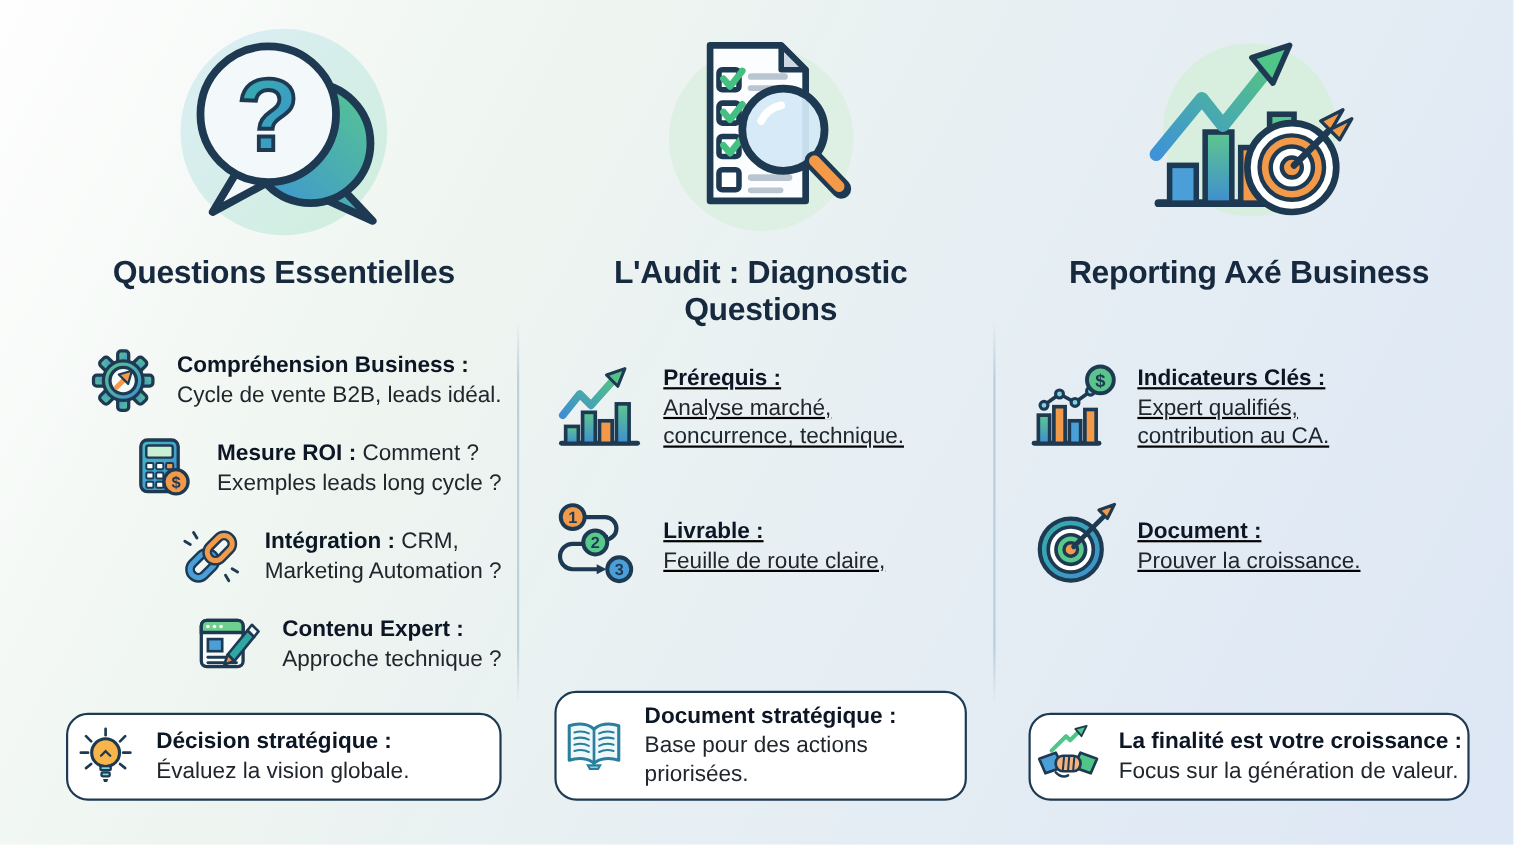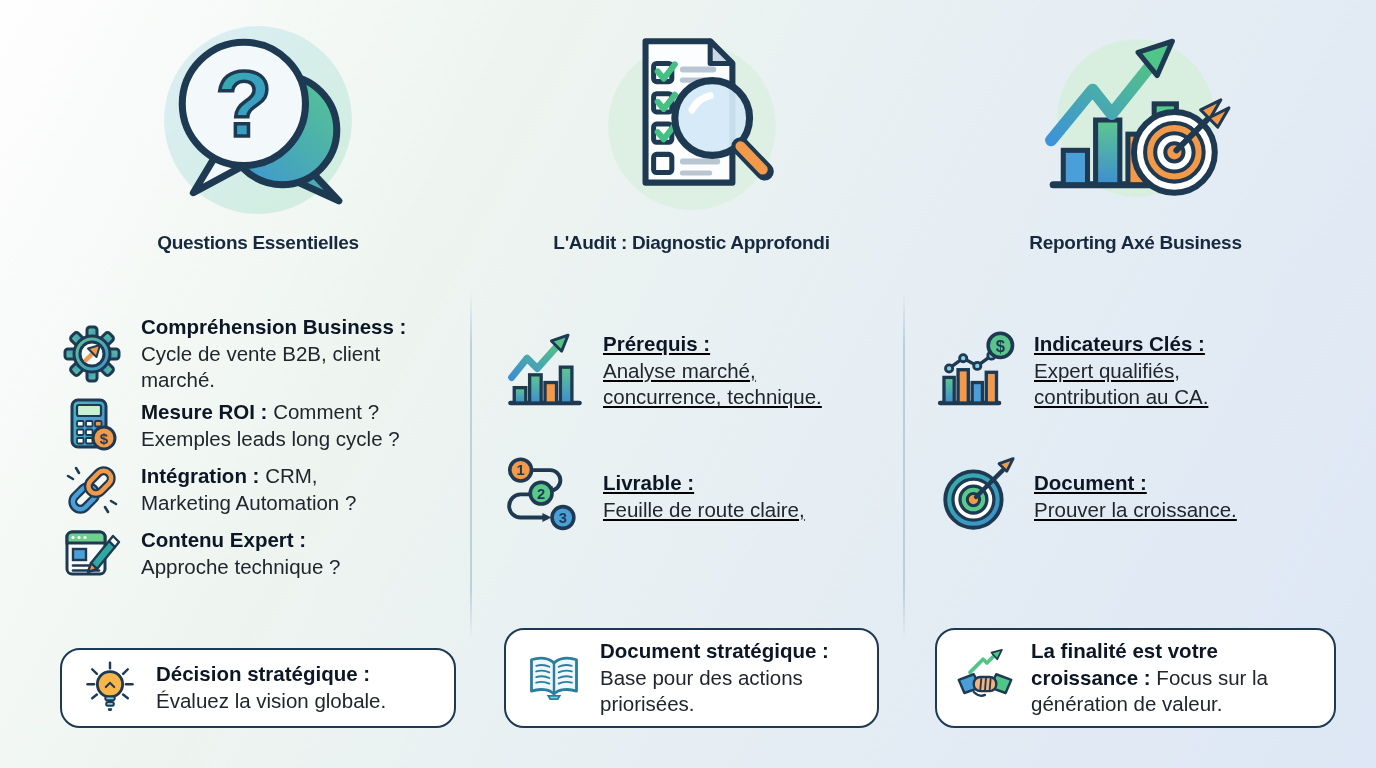--- a/index.html
+++ b/index.html
@@ -16,36 +16,36 @@
   }
   .divider{position:absolute; top:292px; height:348px; width:2px;
     background:linear-gradient(to bottom, rgba(150,180,205,0), rgba(150,180,205,.55) 15%, rgba(150,180,205,.55) 85%, rgba(150,180,205,0));}
   .divider.d1{left:470px;} .divider.d2{left:903px;}
   .col{display:flex; flex-direction:column; box-sizing:border-box; padding-bottom:40px;}
   .col1{flex:0 0 472px; padding-left:60px; padding-right:16px;}
   .col2{flex:0 0 433px; padding-left:32px; padding-right:26px;}
   .col3{flex:0 0 471px; padding-left:30px; padding-right:40px;}
   .hero{height:212px; margin-top:12px; display:flex; align-items:center; justify-content:center;}
   .hero svg{width:202px; height:202px;}
-  .title{margin:8px 0 0; text-align:center; font-size:19px; line-height:1.17; font-weight:bold;
+  .title{margin:8px 0 0; text-align:center; font-size:29px; line-height:1.17; font-weight:bold;
     color:var(--text-dark); letter-spacing:-.3px; min-height:72px;}
   .items{display:flex; flex-direction:column; margin-top:10px;}
-  .col1 .items{}
+  .col1 .items{gap:16px;align-items:flex-end;}
   .col2 .items,.col3 .items{gap:44px; margin-top:26px;text-decoration:underline;}
   .item{display:flex; align-items:center; gap:17px;}
   .item .ic{flex:0 0 auto; display:flex;}
   .col1 .item .ic svg{width:64px;height:64px;}
   .col2 .item .ic svg,.col3 .item .ic svg{width:82px;height:82px;}
   .txt{margin:0; font-size:20.5px; line-height:1.3; color:var(--body-text);}
   .lbl{font-weight:bold; color:#0c1624;}
   .stack .lbl{display:block;}
   .line2{display:block;}
   .callout{margin-top:auto; display:flex; align-items:center; gap:16px;
     background:var(--callout-bg); border:2.5px solid var(--callout-border);
-    border-radius:20px; padding:8px 18px; box-sizing:border-box;}
+    border-radius:20px; padding:8px 4px; box-sizing:border-box;}
   .callout .ic{flex:0 0 auto; display:flex;}
   .callout .ic svg{width:60px;height:60px;}
   svg text{font-family:"Liberation Sans","DejaVu Sans",sans-serif;}
 </style>
 </head>
 <body>
 
 <div class="canvas">
   <div class="divider d1"></div>
   <div class="divider d2"></div>
@@ -100,21 +100,21 @@
               <rect x="27" y="5" width="10" height="12" rx="3" transform="rotate(315 32 32)"></rect>
               <circle cx="32" cy="32" r="18"></circle>
             </g>
             <circle cx="32" cy="32" r="12" fill="#f6fbfc" stroke="#1e3a52" stroke-width="3"></circle>
             <line x1="26" y1="38" x2="33" y2="31" stroke="#f2994a" stroke-width="4.5" stroke-linecap="round"></line>
             <polygon points="40,23 28,26.5 36.5,35" fill="#f2994a" stroke="#1e3a52" stroke-width="2" stroke-linejoin="round"></polygon>
           </svg>
         </span>
         <p class="txt">
           <b class="lbl">Compréhension Business :</b>
-          <span>Cycle de vente B2B, client marché.</span>
+          <span>Cycle de vente B2B, leads idéal.</span>
           <span class="line2"></span>
         </p>
       </div>
 
       <div class="item">
         <span class="ic">
           <svg viewBox="0 0 64 64">
             <defs>
                 <linearGradient id="gCalc" x1="0" y1="0" x2="1" y2="1">
                   <stop offset="0" stop-color="#49b9c4"></stop>
@@ -243,21 +243,21 @@
           <rect x="88" y="60" width="26" height="5" rx="2.5"></rect>
           <rect x="88" y="140" width="40" height="6" rx="3"></rect>
           <rect x="88" y="152" width="32" height="5" rx="2.5"></rect>
         </g>
         <circle cx="120" cy="100" r="37" fill="#d3e9f6" fill-opacity=".93" stroke="#1e3a52" stroke-width="7"></circle>
         <path d="M100 92 a26 26 0 0 1 18 -14" fill="none" stroke="#ffffff" stroke-width="7" stroke-linecap="round"></path>
         <line x1="148" y1="128" x2="172" y2="153" stroke="#1e3a52" stroke-width="18" stroke-linecap="round"></line>
         <line x1="148" y1="128" x2="170" y2="151" stroke="#f2994a" stroke-width="10" stroke-linecap="round"></line>
       </svg>
     </div>
-    <h2 class="title">L'Audit : Diagnostic Approfondi</h2>
+    <h2 class="title">L'Audit : Diagnostic Questions</h2>
     <div class="items">
 
       <div class="item stack">
         <span class="ic">
           <svg viewBox="0 0 64 64">
             <defs>
               <linearGradient id="gBar2" x1="0" y1="1" x2="0" y2="0">
                   <stop offset="0" stop-color="#3e8ed0"></stop>
                   <stop offset="1" stop-color="#5ec78e"></stop>
                 </linearGradient>

